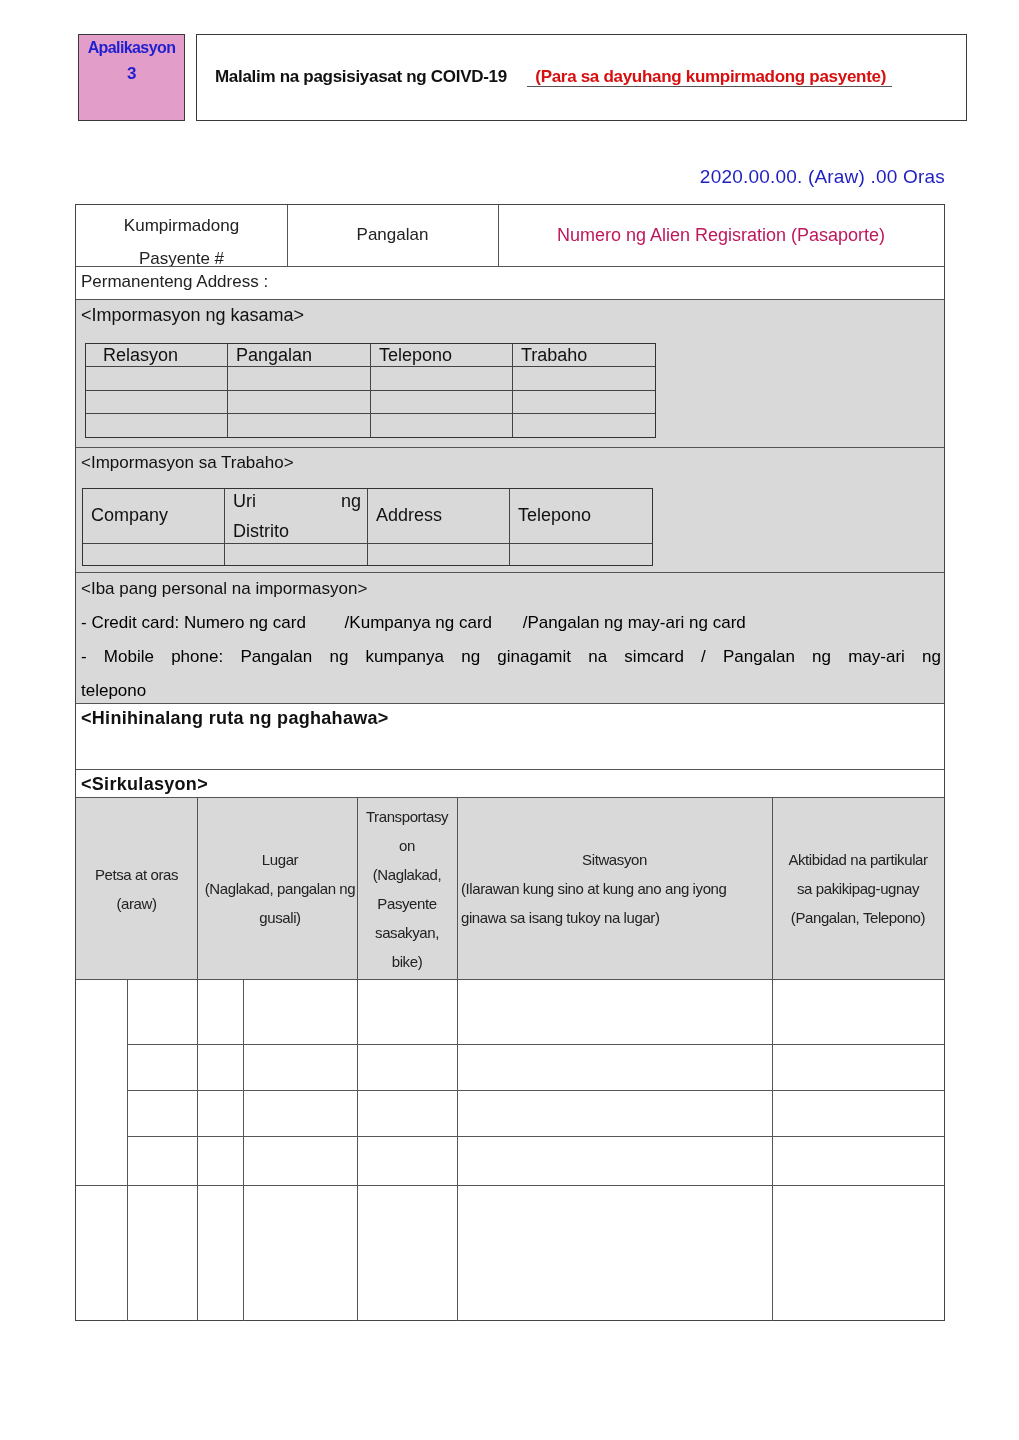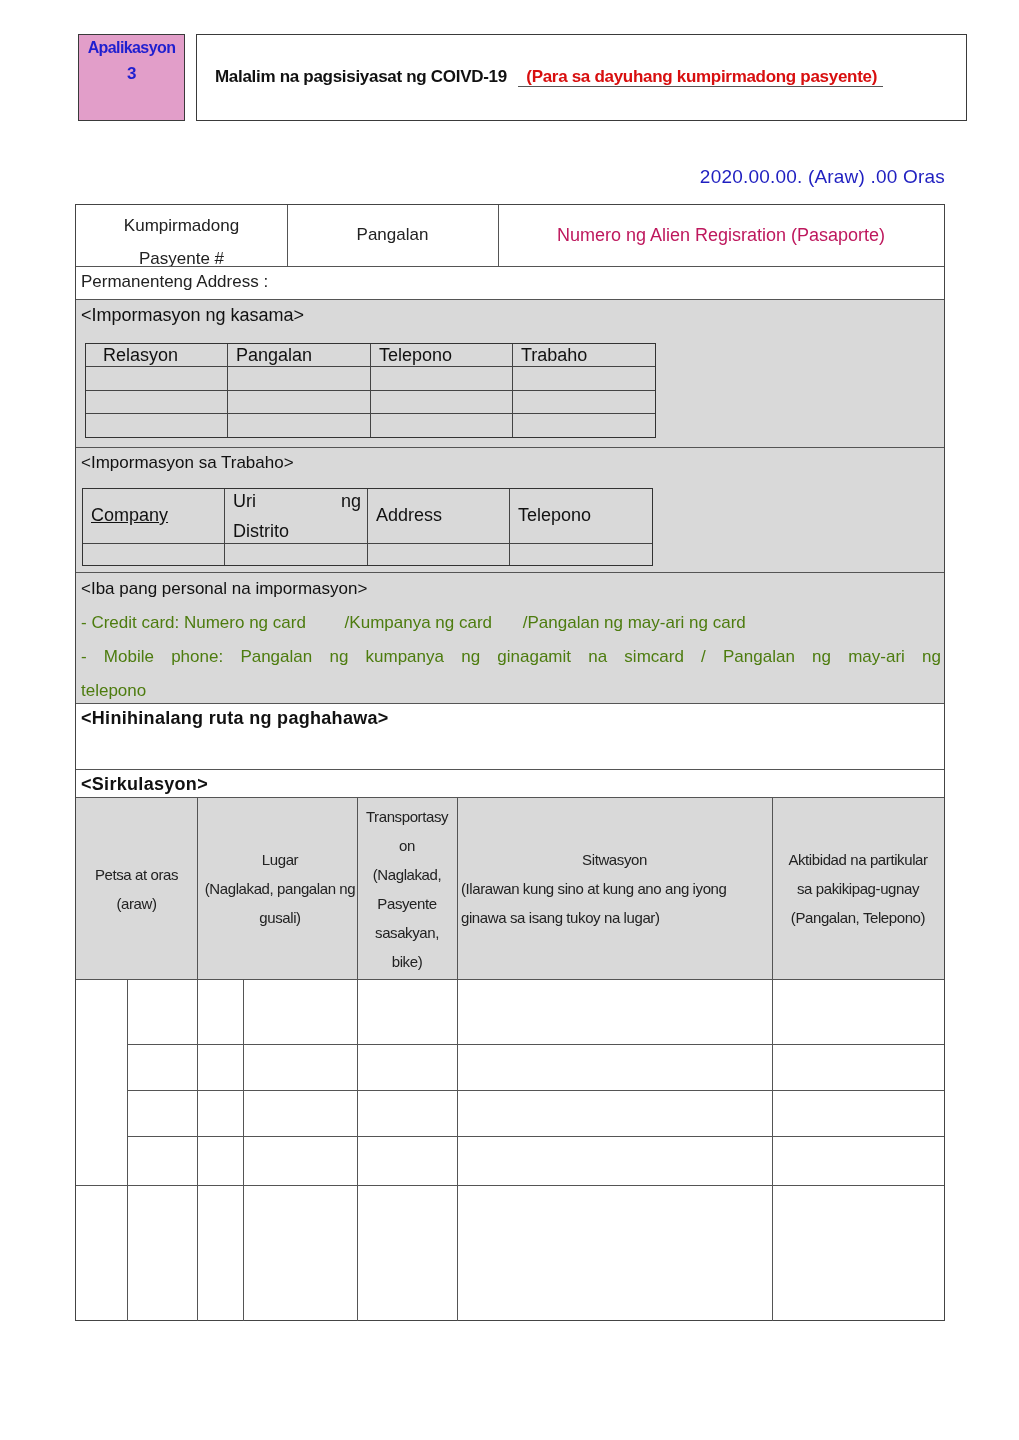--- a/index.html
+++ b/index.html
@@ -10,21 +10,21 @@
 
   
   .badge { left: 78px; top: 34px; width: 107px; height: 87px; background: #e29ec9; border: 1.5px solid #3a3a3a;
            text-align: center; color: #1f1fd0; font-weight: bold; font-size: 16px; line-height: 26px; padding-top: 0px;
            font-family: "Liberation Sans Narrow", "Liberation Sans", sans-serif; letter-spacing: -0.6px; }
   .badge .num { font-size: 17px; }
 
   .title-box { left: 196px; top: 34px; width: 771px; height: 87px; border: 1.5px solid #3a3a3a; background: #fff; }
   .title-line { position: absolute; left: 18px; top: 32px; font-size: 17px; white-space: nowrap; letter-spacing: -0.3px; }
   .title-main { color: #111; font-weight: 600; }
-  .title-sub { color: #d80f0f; font-weight: 600; border-bottom: 1.5px solid #555; padding: 0 6px 0 8px; margin-left: 7px; }
+  .title-sub { color: #d80f0f; font-weight: 600; border-bottom: 1.5px solid #555; padding: 0 6px 0 8px; margin-left: 16px; }
 
   .date-line { right: 74px; top: 166px; color: #1f1fc0; font-size: 19px; white-space: nowrap; letter-spacing: 0.2px; }
 
   
   .main { left: 75px; top: 204px; width: 870px; height: 1117px; border: 1.5px solid #444; }
   .hline { position: absolute; left: 0; right: 0; height: 0; border-top: 1.5px solid #555; }
   .vline { position: absolute; top: 0; width: 0; border-left: 1.5px solid #555; }
   .gray { position: absolute; left: 0; right: 0; background: #d9d9d9; }
 
   .cell-text { position: absolute; font-size: 17px; color: #222; white-space: nowrap; }
@@ -33,21 +33,21 @@
 
   
   .inner { position: absolute; border: 1.5px solid #333; }
   .inner .hl { position: absolute; left: 0; right: 0; border-top: 1.5px solid #444; }
   .inner .vl { position: absolute; top: 0; bottom: 0; border-left: 1.5px solid #444; }
   .inner .th { position: absolute; font-size: 18px; color: #111; white-space: nowrap; }
 
   .section-label { position: absolute; left: 5px; font-size: 17px; color: #111; white-space: nowrap; }
   .bold-label { font-weight: bold; font-size: 18px; letter-spacing: 0.3px; }
 
-  .para { position: absolute; left: 5px; font-size: 17px; color: #4d7c0f; white-space: nowrap; }
+  .para { position: absolute; left: 5px; font-size: 17px; color: #000000; white-space: nowrap; }
 
   .circ-head { position: absolute; font-size: 15px; color: #222; text-align: center; line-height: 29px; letter-spacing: -0.4px; }
 </style>
 </head>
 <body>
 
 <div class="abs badge">
   <div>Apalikasyon</div>
   <div class="num">3</div>
 </div>
@@ -92,21 +92,21 @@
   </div>
   <div class="hline" style="top:242px;"></div>
 
   <div class="gray" style="top:243px; height:124px;"></div>
   <div class="section-label" style="top:248px;">&lt;Impormasyon sa Trabaho&gt;</div>
   <div class="inner" style="left:6px; top:283px; width:571px; height:78px;">
     <div class="vl" style="left:141px;"></div>
     <div class="vl" style="left:284px;"></div>
     <div class="vl" style="left:426px;"></div>
     <div class="hl" style="top:54px;"></div>
-    <div class="th" style="left:8px; top:16px;text-decoration:underline;">Company</div>
+    <div class="th" style="left:8px; top:16px;">Company</div>
     <div class="th" style="left:150px; top:2px; width:128px;">
       <span>Uri</span>
       <span style="float:right;">ng</span>
       <div style="margin-top:9px;">Distrito</div>
     </div>
     <div class="th" style="left:293px; top:16px;">Address</div>
     <div class="th" style="left:435px; top:16px;">Telepono</div>
   </div>
   <div class="hline" style="top:367px;"></div>
 

